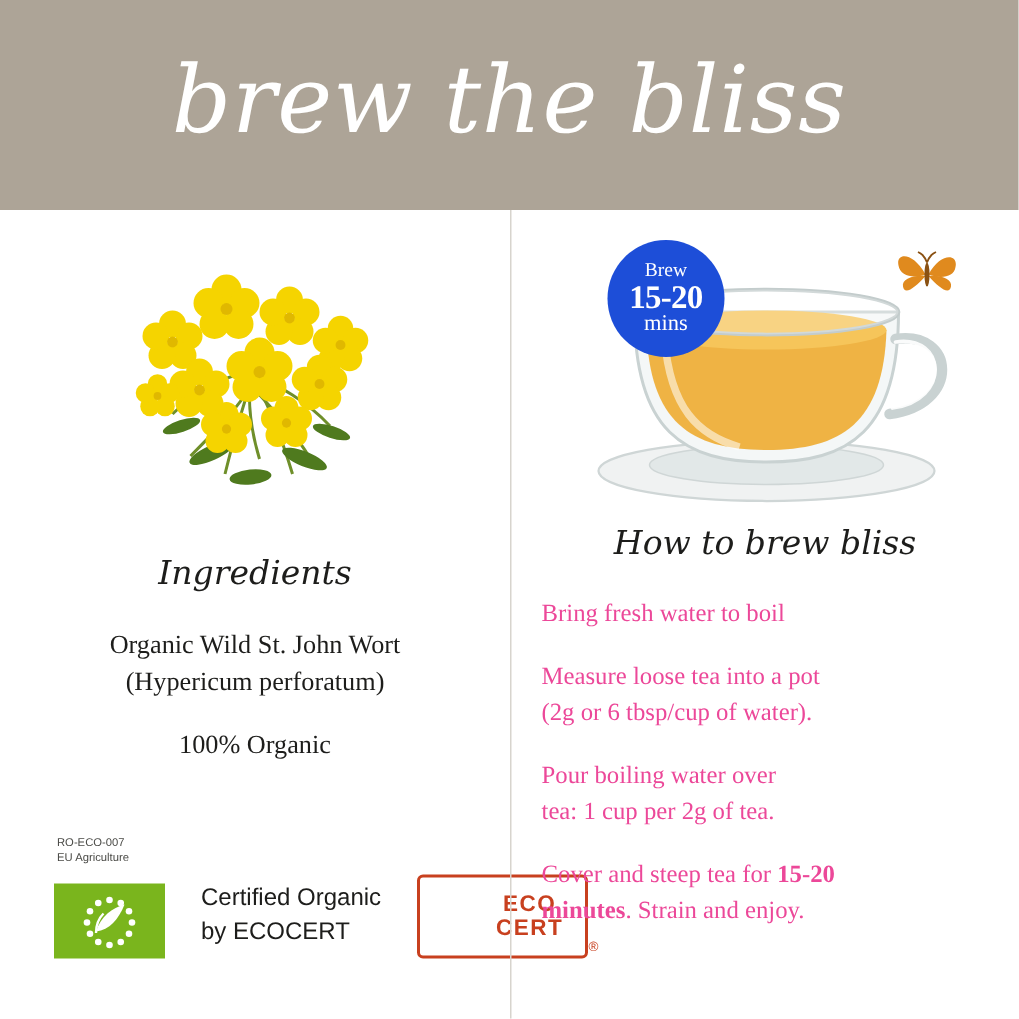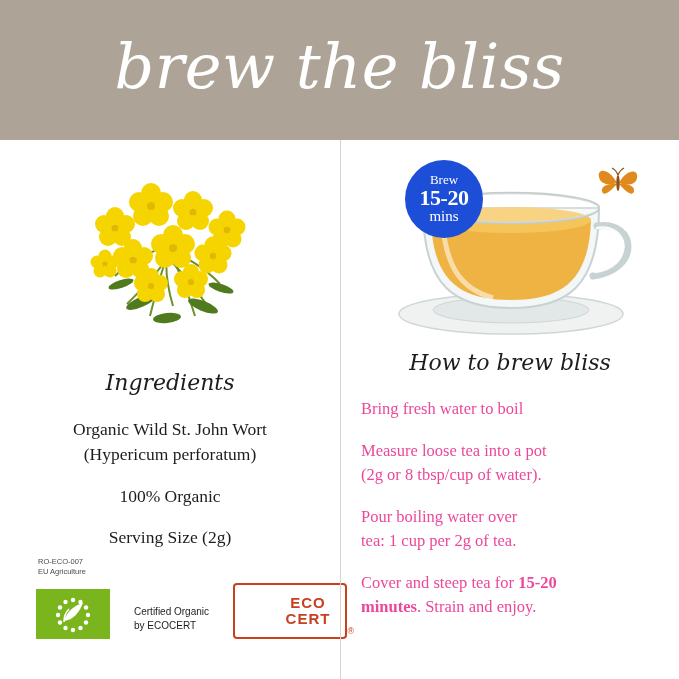--- a/index.html
+++ b/index.html
@@ -114,21 +114,21 @@
   }
   .eu-leaf {
     width: 74px;
     height: 50px;
     background: #7ab51d;
     position: relative;
     flex: none;
   }
   .cert-text {
     font-family: "Liberation Sans", sans-serif;
-    font-size: 10px;
+    font-size: 16px;
     line-height: 1.4;
     color: #1d1d1b;
     padding-bottom: 6px;
     flex: none;
   }
   .ecocert {
     flex: none;
     width: 74px;
     height: 52px;
     border: 2px solid #c8401f;
@@ -326,21 +326,20 @@
 
       <div class="ingredients-list">
         <div class="ing-block">
           <span class="ing-line">Organic Wild St. John Wort</span>
           <span class="ing-line">(Hypericum perforatum)</span>
         </div>
         <div class="ing-block">
           <span class="ing-line">100% Organic</span>
         </div>
         <div class="ing-block">
-          <span class="ing-line">Serving Size (2g)</span>
         </div>
       </div>
 
       <div class="cert">
         <div class="cert-code">
           <div>RO-ECO-007</div>
           <div>EU Agriculture</div>
         </div>
 
         <div class="eu-leaf">
@@ -427,21 +426,21 @@
       <div class="right-title-wrap">
         <div class="col-title">How to brew bliss</div>
       </div>
 
       <div class="steps">
         <div class="step">
           <span class="step-line">Bring fresh water to boil</span>
         </div>
         <div class="step">
           <span class="step-line">Measure loose tea into a pot</span>
-          <span class="step-line">(2g or 8 tbsp/cup of water).</span>
+          <span class="step-line">(2g or 6 tbsp/cup of water).</span>
         </div>
         <div class="step">
           <span class="step-line">Pour boiling water over</span>
           <span class="step-line">tea: 1 cup per 2g of tea.</span>
         </div>
         <div class="step">
           <span>Cover and steep tea for </span><b>15-20</b><br>
           <b>minutes</b><span>. Strain and enjoy.</span>
         </div>
       </div>

